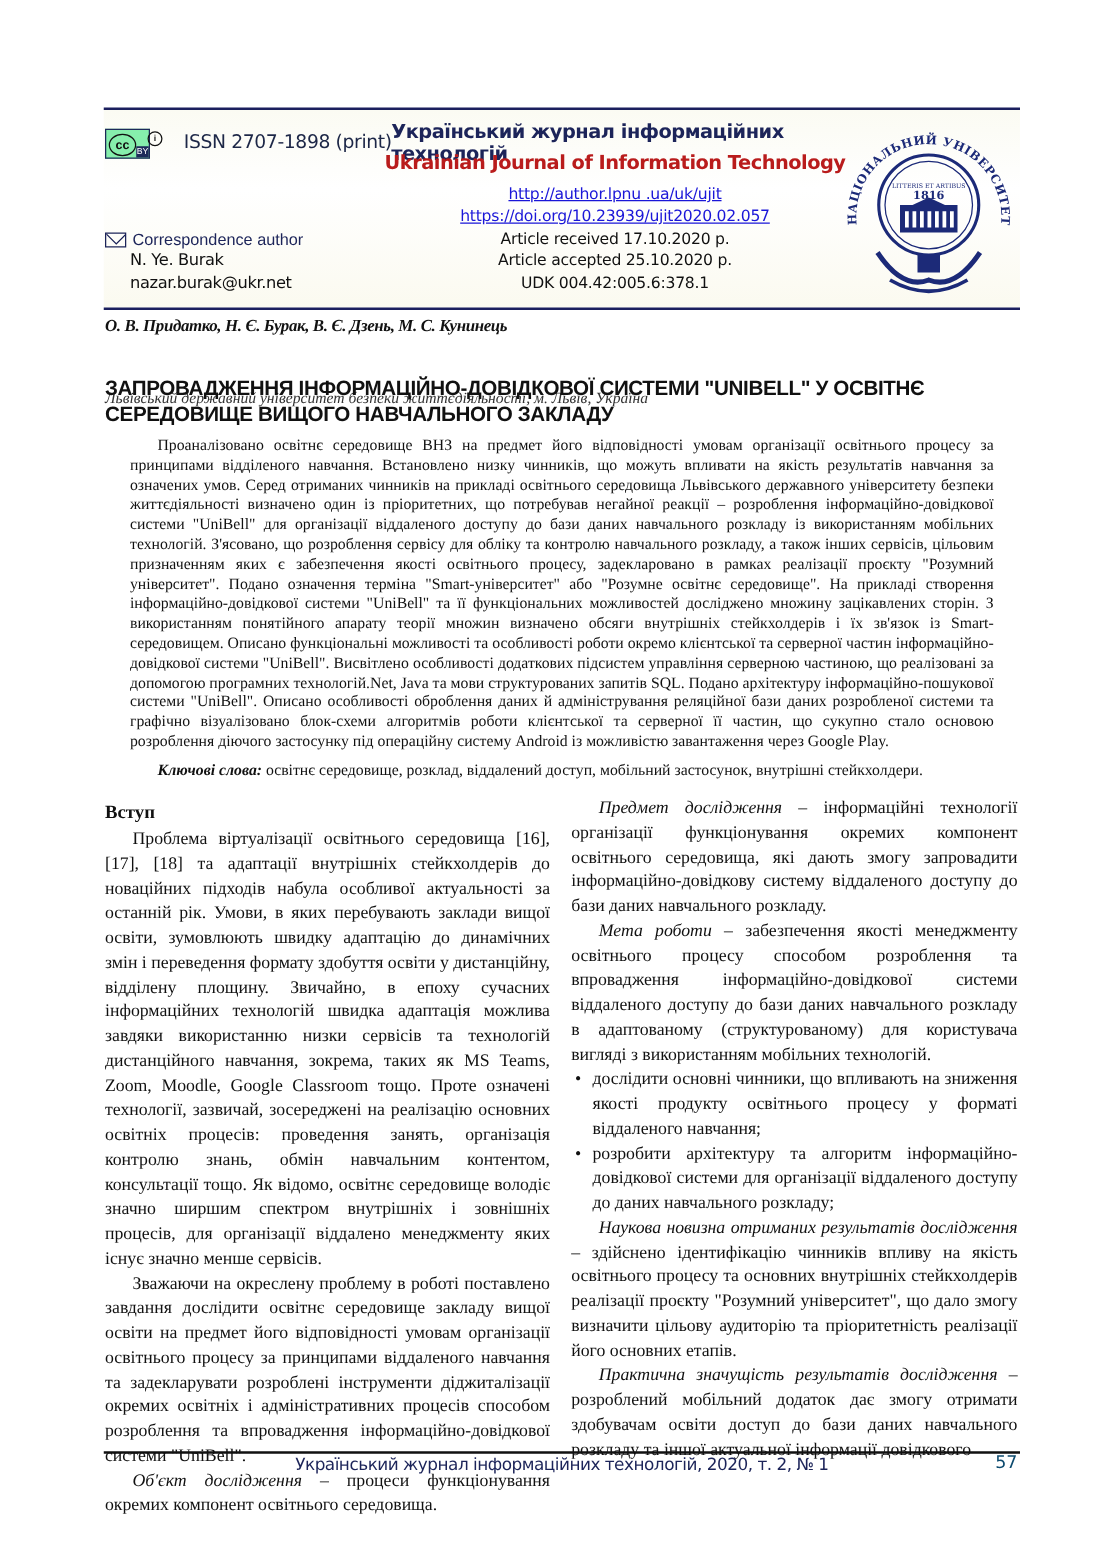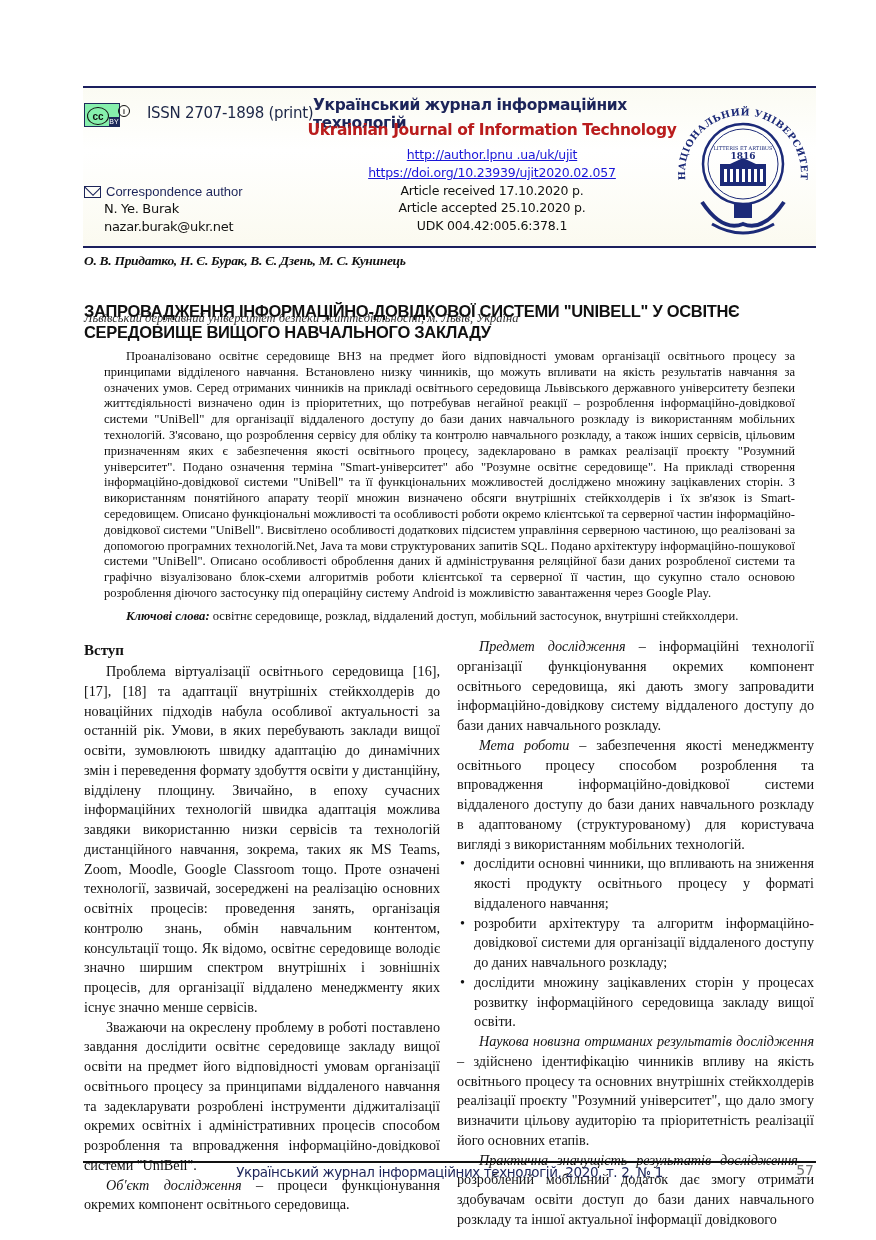--- a/index.html
+++ b/index.html
@@ -55,21 +55,21 @@
     .col.right { left: 457px; width: 357px; top: 637px; }
     .col p { text-indent: 22px; }
     .sec-h { font: bold 15px "Liberation Serif", serif; margin-bottom: 2px; line-height: 20px; }
     .em { font-style: italic; }
     .col ul { list-style: none; margin: 0; }
     .col li { position: relative; padding-left: 17px; }
     .col li::before { content: "•"; position: absolute; left: 3px; top: 0; }
 
     .foot-rule { position: absolute; left: 83px; top: 1161px; width: 733px; height: 2px; background: #111; }
     .footer { position: absolute; left: 83px; top: 1164px; width: 733px; text-align: center; font: 13.5px "DejaVu Sans", sans-serif; color: #1c2459; letter-spacing: -0.4px; }
-    .pagenum { position: absolute; right: 62px; top: 1162px; font: 14px "DejaVu Sans", sans-serif; color: #737373; margin-left: 33px; }
+    .pagenum { position: absolute; right: 62px; top: 1162px; font: 14px "DejaVu Sans", sans-serif; color: #0c4a6e; margin-left: 33px; }
   </style>
 </head>
 <body>
 
 <div class="hdr-band"></div>
 <div class="hdr-rule top"></div>
 <div class="hdr-rule bottom"></div>
 
 <div class="cc-badge">
   <div class="cc">cc</div>
@@ -136,21 +136,20 @@
   <p>Зважаючи на окреслену проблему в роботі поставлено завдання дослідити освітнє середовище закладу вищої освіти на предмет його відповідності умовам організації освітнього процесу за принципами віддаленого навчання та задекларувати розроблені інструменти діджиталізації окремих освітніх і адміністративних процесів способом розроблення та впровадження інформаційно-довідкової системи "UniBell".</p>
   <p><span class="em">Об'єкт дослідження</span><span> – процеси функціонування окремих компонент освітнього середовища.</span></p>
 </div>
 
 <div class="col right">
   <p><span class="em">Предмет дослідження</span><span> – інформаційні технології організації функціонування окремих компонент освітнього середовища, які дають змогу запровадити інформаційно-довідкову систему віддаленого доступу до бази даних навчального розкладу.</span></p>
   <p><span class="em">Мета роботи</span><span> – забезпечення якості менеджменту освітнього процесу способом розроблення та впровадження інформаційно-довідкової системи віддаленого доступу до бази даних навчального розкладу в адаптованому (структурованому) для користувача вигляді з використанням мобільних технологій.</span></p>
   <ul>
     <li>дослідити основні чинники, що впливають на зниження якості продукту освітнього процесу у форматі віддаленого навчання;</li>
     <li>розробити архітектуру та алгоритм інформаційно-довідкової системи для організації віддаленого доступу до даних навчального розкладу;</li>
-    <li>дослідити множину зацікавлених сторін у процесах розвитку інформаційного середовища закладу вищої освіти.</li>
   </ul>
   <p><span class="em">Наукова новизна отриманих результатів дослідження</span><span> – здійснено ідентифікацію чинників впливу на якість освітнього процесу та основних внутрішніх стейкхолдерів реалізації проєкту "Розумний університет", що дало змогу визначити цільову аудиторію та пріоритетність реалізації його основних етапів.</span></p>
   <p><span class="em">Практична значущість результатів дослідження</span><span> – розроблений мобільний додаток дає змогу отримати здобувачам освіти доступ до бази даних навчального розкладу та іншої актуальної інформації довідкового</span></p>
 </div>
 
 <div class="foot-rule"></div>
 <div class="footer">Український журнал інформаційних технологій, 2020, т. 2, № 1</div>
 <div class="pagenum">57</div>
 
 </body></html>

